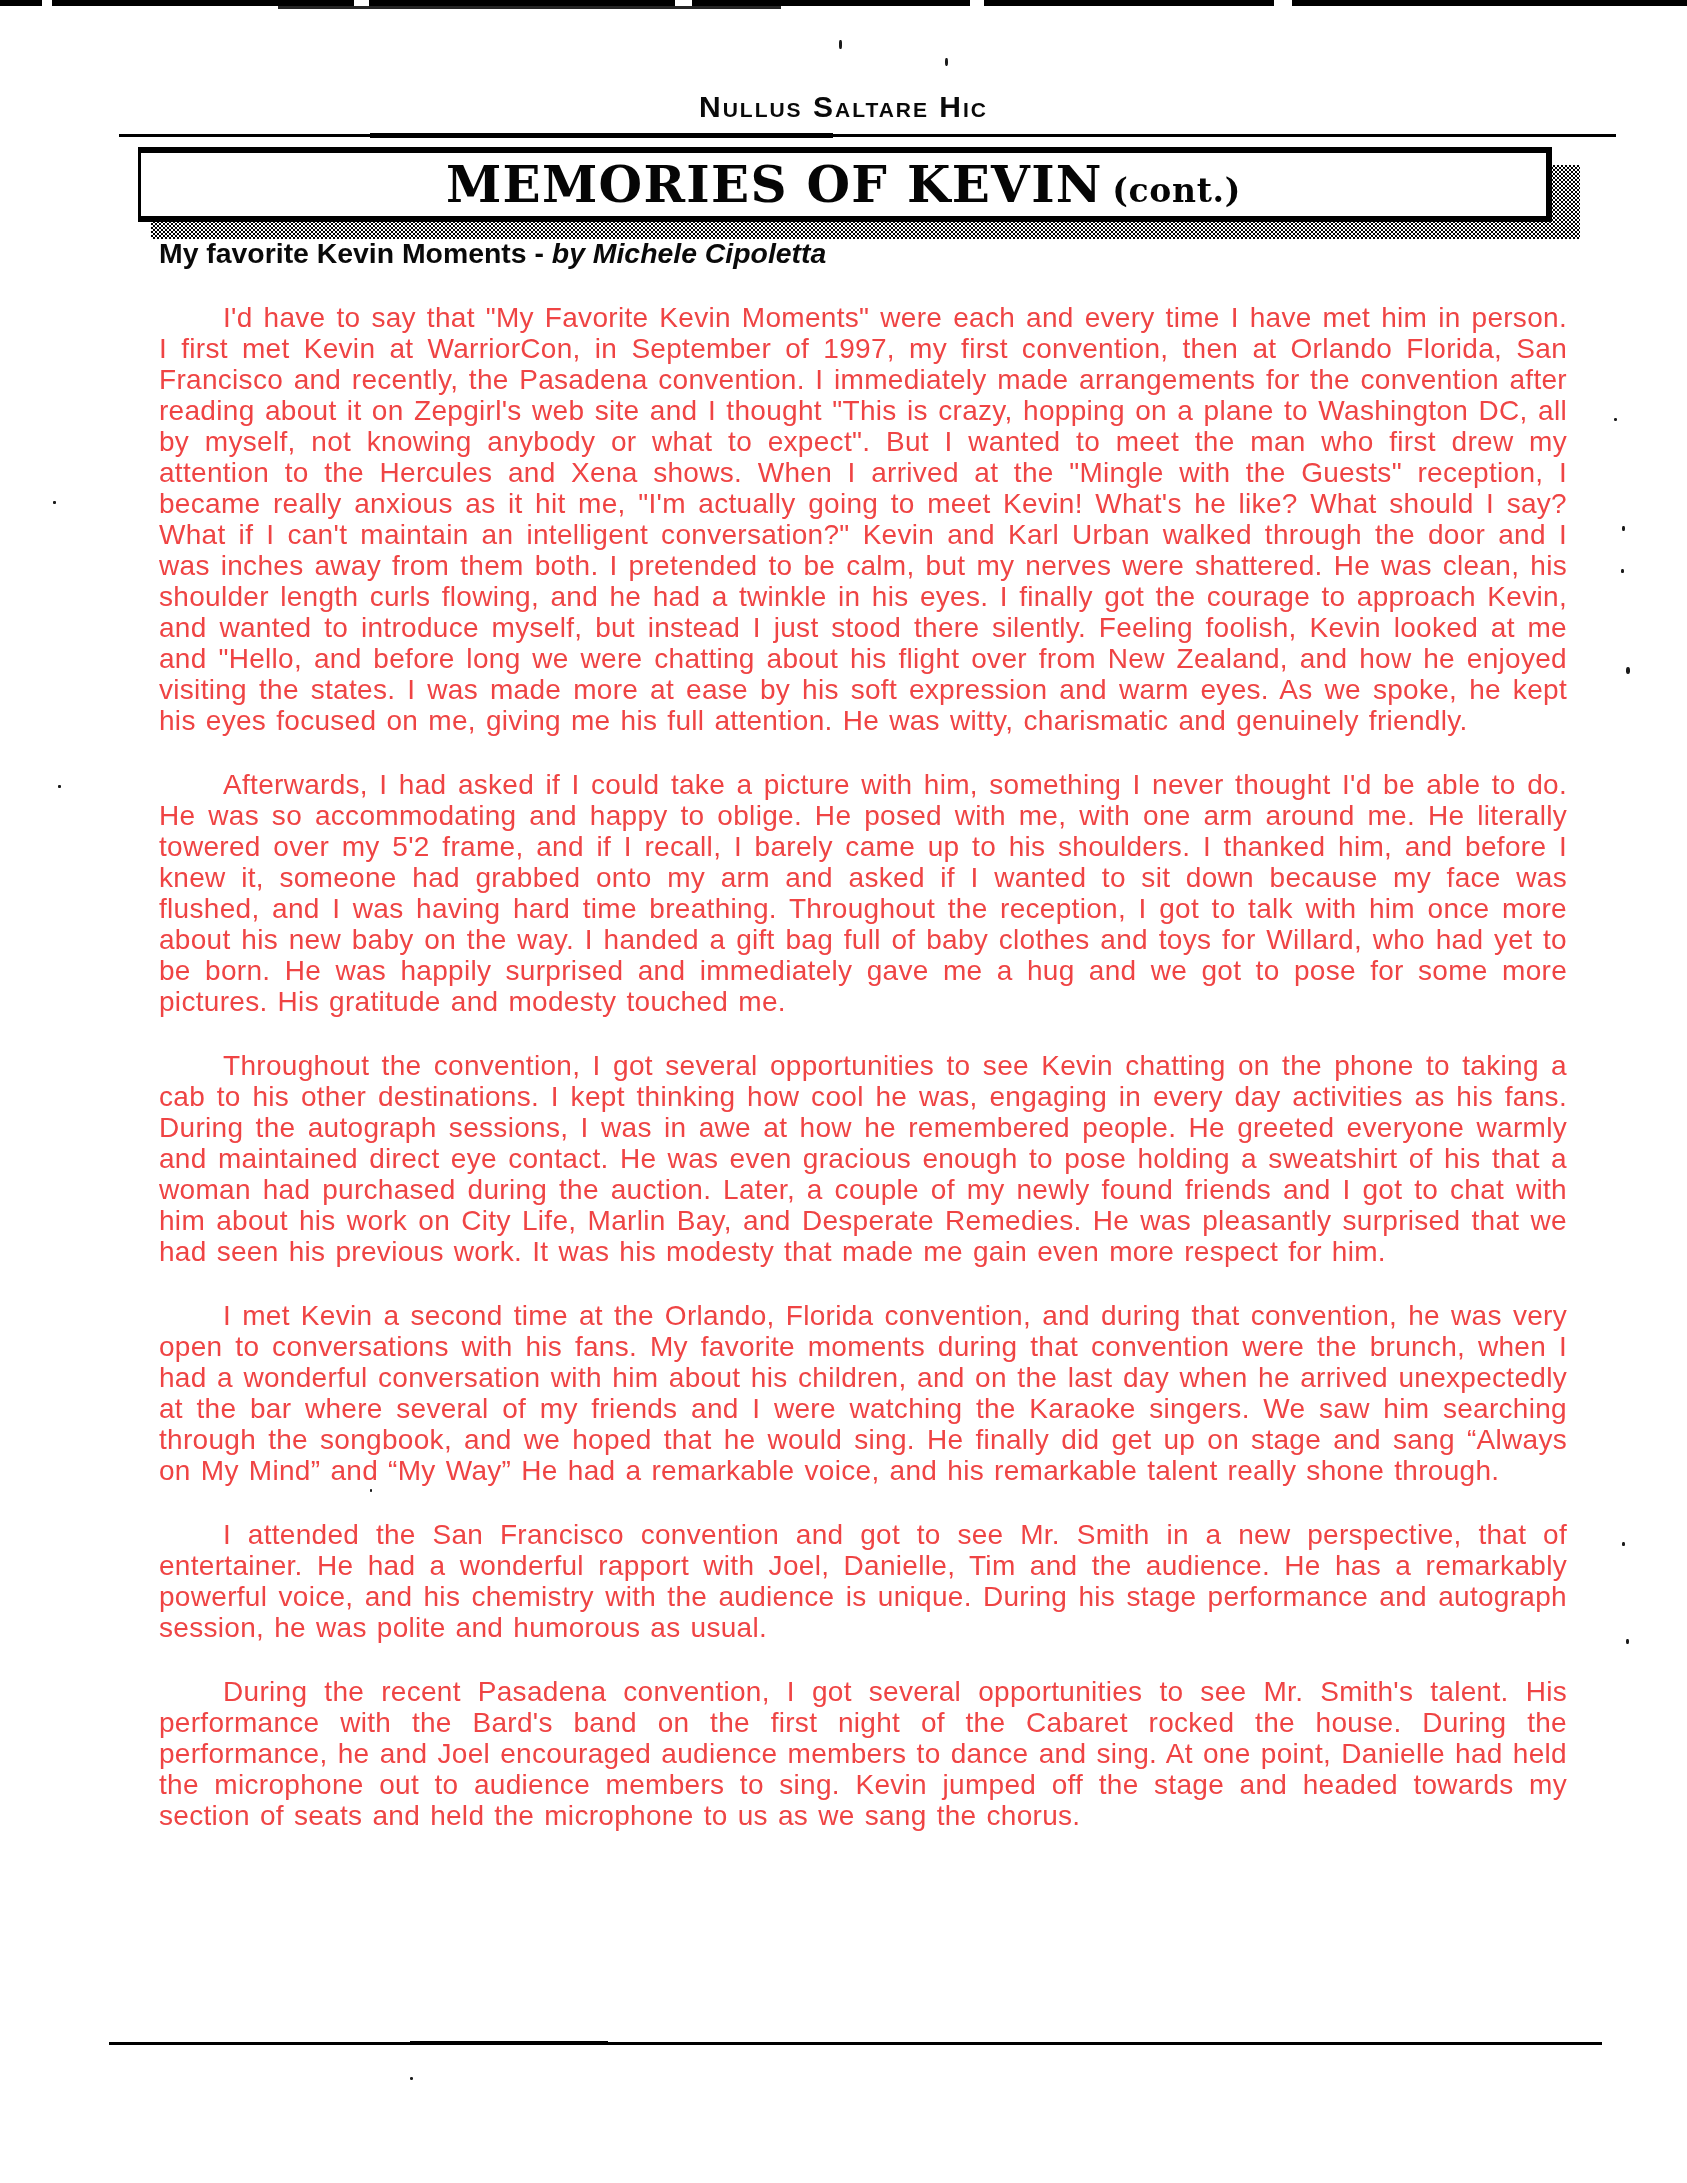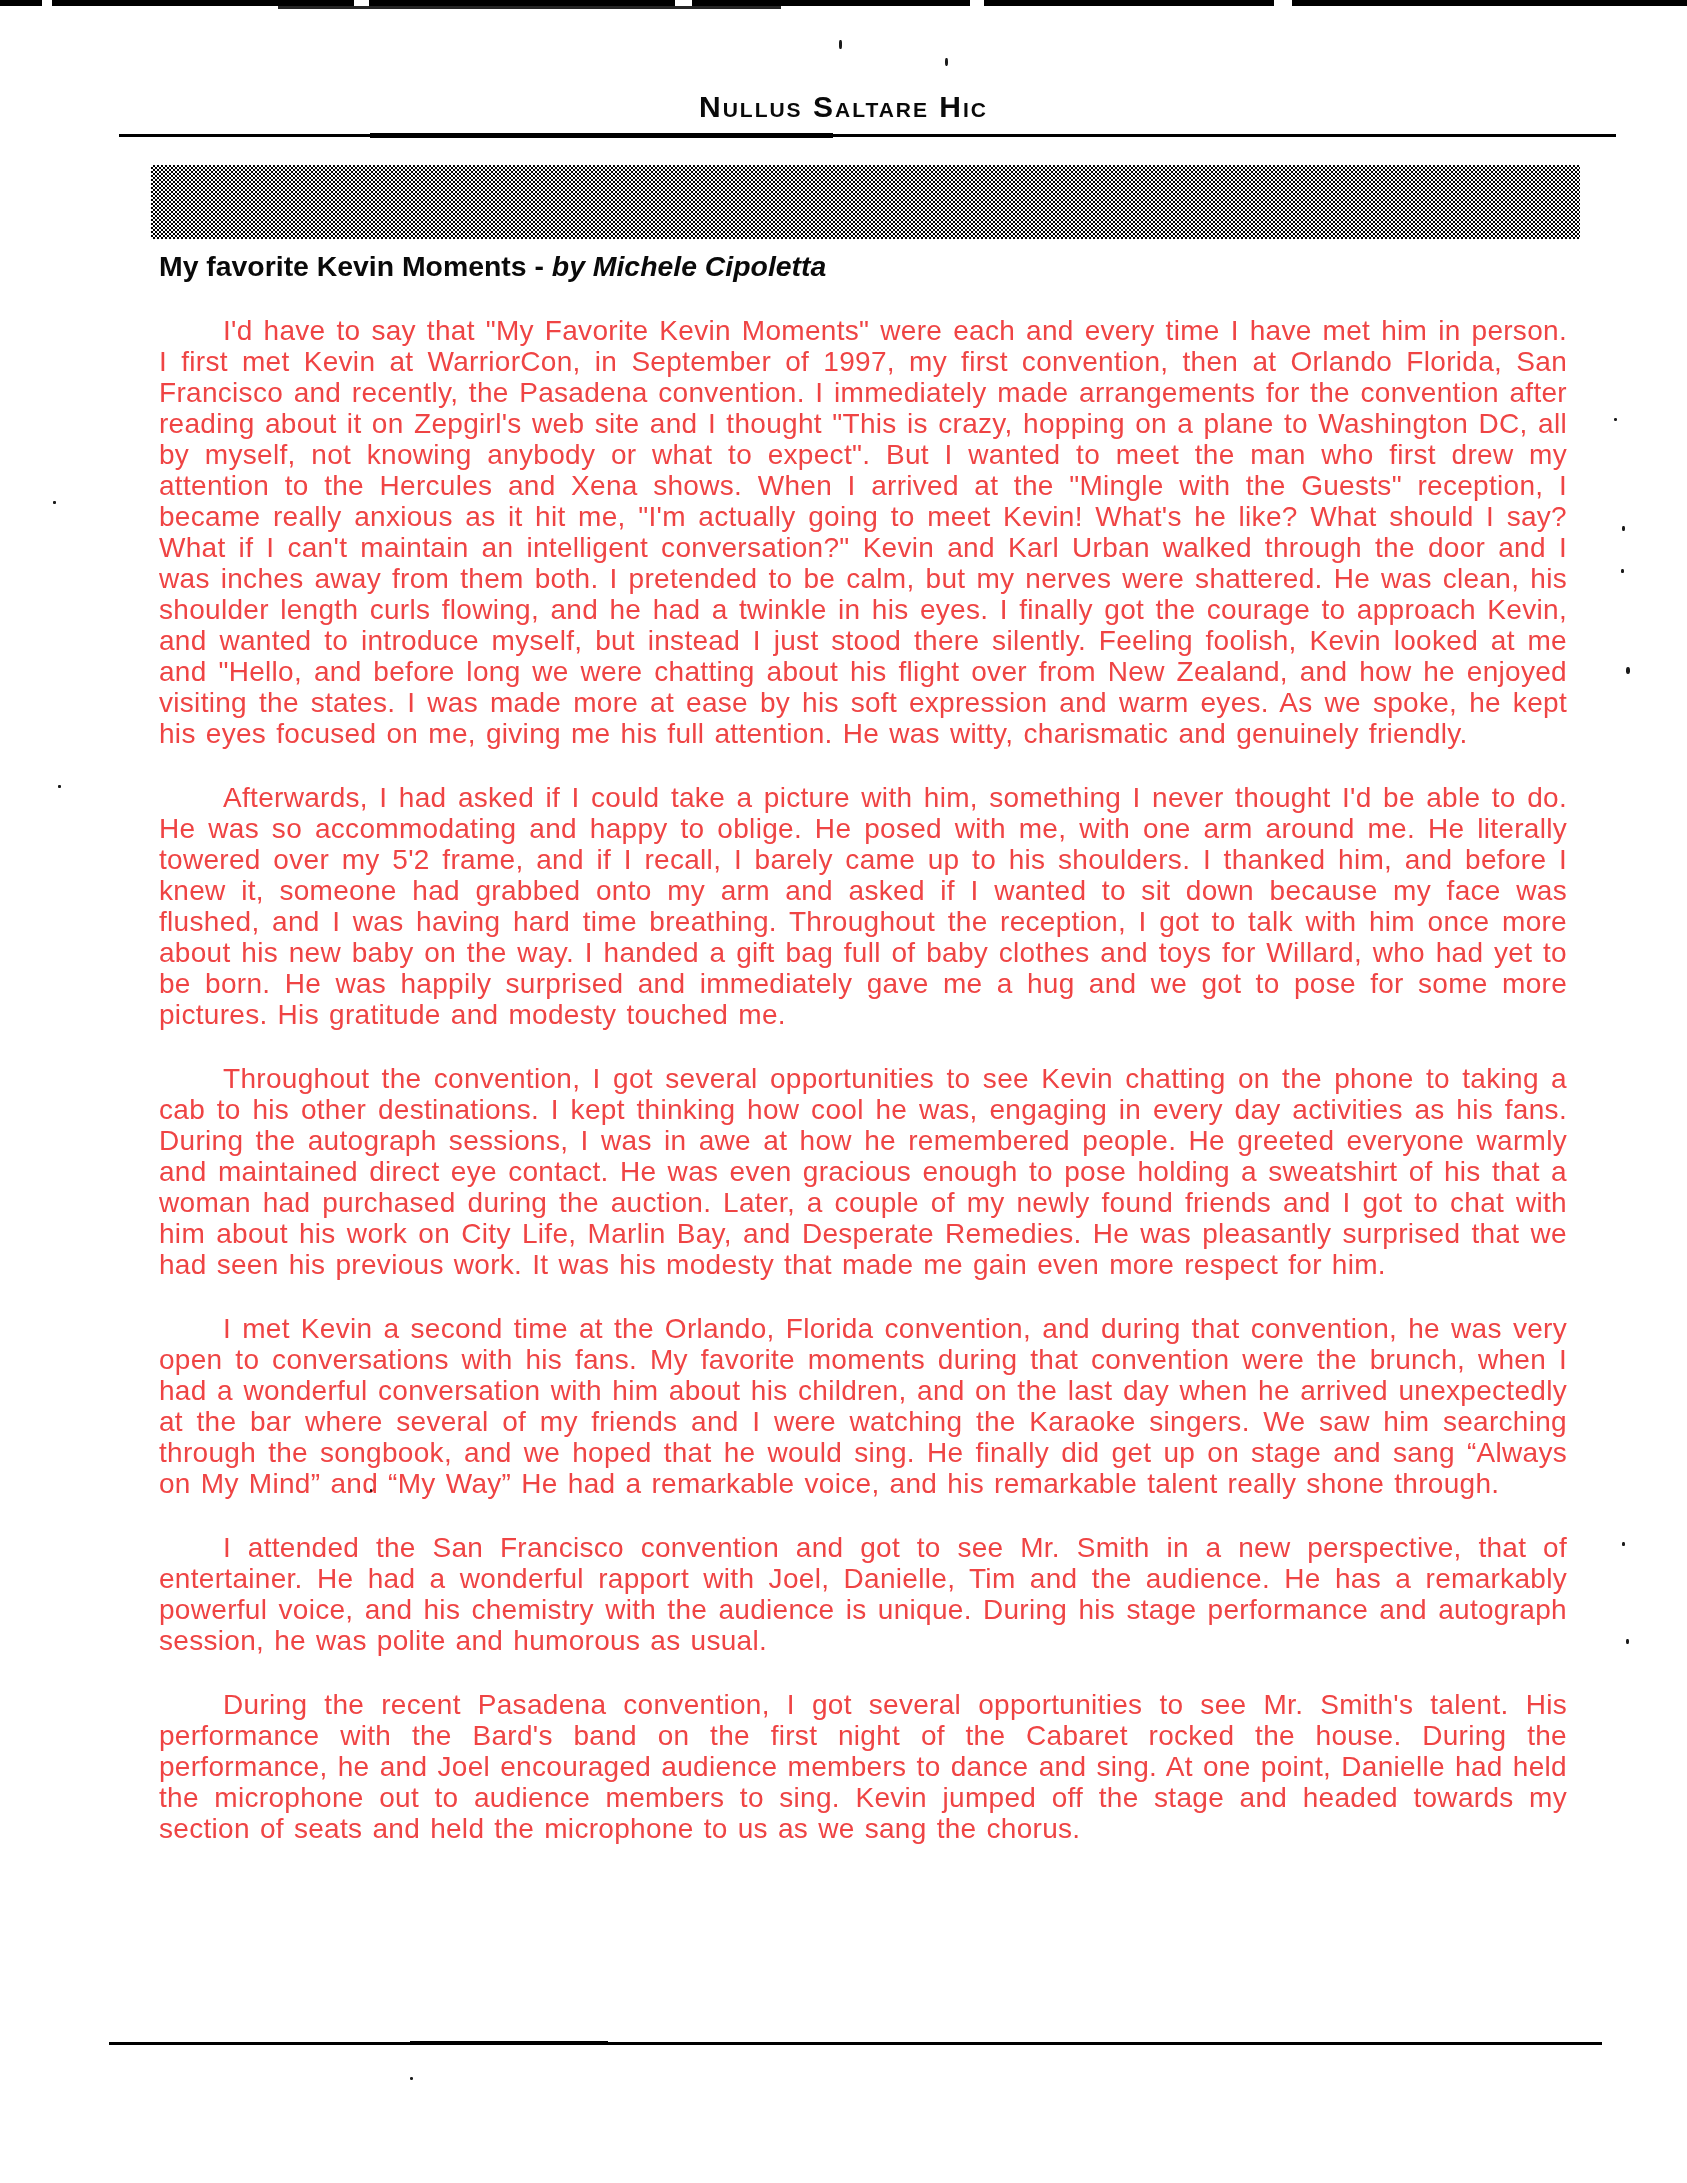--- a/index.html
+++ b/index.html
@@ -61,21 +61,21 @@
     white-space:nowrap;
     color:#050505;
   }
   .title-cont{
     font-size:33px;
     font-weight:bold;
     letter-spacing:0.7px;
     margin-left:9.3px;
   }
   .content{
-    position:absolute;left:159px;top:251px;width:1408px;
+    position:absolute;left:159px;top:238px;width:1408px;
   }
   .byline{
     font-size:28.4px;
     font-weight:bold;
     line-height:1.1;
     color:#0a0a0a;
   }
   .byline .author{font-style:italic;}
   .article{margin-top:33px;}
   .article p{
@@ -109,20 +109,23 @@
 <div class="page">
 
   <div class="scan-strip"></div>
   <div class="scan-strip2"></div>
 
   <div class="masthead">Nullus Saltare Hic</div>
   <div class="masthead-rule"></div>
   <div class="masthead-rule-dark"></div>
 
   <div class="title-shadow"></div>
+  <div class="title-box">
+    <h1><span>MEMORIES OF KEVIN</span><span class="title-cont">(cont.)</span></h1>
+  </div>
 
   <div class="content">
     <div class="byline">
       <span>My favorite Kevin Moments - </span><span class="author">by Michele Cipoletta</span>
     </div>
     <div class="article">
       <p>I'd have to say that "My Favorite Kevin Moments" were each and every time I have met him in person. I first met Kevin at WarriorCon, in September of 1997, my first convention, then at Orlando Florida, San Francisco and recently, the Pasadena convention. I immediately made arrangements for the convention after reading about it on Zepgirl's web site and I thought "This is crazy, hopping on a plane to Washington DC, all by myself, not knowing anybody or what to expect". But I wanted to meet the man who first drew my attention to the Hercules and Xena shows. When I arrived at the "Mingle with the Guests" reception, I became really anxious as it hit me, "I'm actually going to meet Kevin! What's he like? What should I say? What if I can't maintain an intelligent conversation?" Kevin and Karl Urban walked through the door and I was inches away from them both. I pretended to be calm, but my nerves were shattered. He was clean, his shoulder length curls flowing, and he had a twinkle in his eyes. I finally got the courage to approach Kevin, and wanted to introduce myself, but instead I just stood there silently. Feeling foolish, Kevin looked at me and "Hello, and before long we were chatting about his flight over from New Zealand, and how he enjoyed visiting the states. I was made more at ease by his soft expression and warm eyes. As we spoke, he kept his eyes focused on me, giving me his full attention. He was witty, charismatic and genuinely friendly.</p>
       <p>Afterwards, I had asked if I could take a picture with him, something I never thought I'd be able to do. He was so accommodating and happy to oblige. He posed with me, with one arm around me. He literally towered over my 5'2 frame, and if I recall, I barely came up to his shoulders. I thanked him, and before I knew it, someone had grabbed onto my arm and asked if I wanted to sit down because my face was flushed, and I was having hard time breathing. Throughout the reception, I got to talk with him once more about his new baby on the way. I handed a gift bag full of baby clothes and toys for Willard, who had yet to be born. He was happily surprised and immediately gave me a hug and we got to pose for some more pictures. His gratitude and modesty touched me.</p>
       <p>Throughout the convention, I got several opportunities to see Kevin chatting on the phone to taking a cab to his other destinations. I kept thinking how cool he was, engaging in every day activities as his fans. During the autograph sessions, I was in awe at how he remembered people. He greeted everyone warmly and maintained direct eye contact.  He was even gracious enough to pose holding a sweatshirt of his that a woman had purchased during the auction. Later, a couple of my newly found friends and I got to chat with him about his work on City Life, Marlin Bay, and Desperate Remedies. He was pleasantly surprised that we had seen his previous work. It was his modesty that made me gain even more respect for him.</p>
       <p>I met Kevin a second time at the Orlando, Florida convention, and during that convention, he was very open to conversations with his fans. My favorite moments during that convention were the brunch, when I had a wonderful conversation with him about his children, and on the last day when he arrived unexpectedly at the bar where several of my friends and I were watching the Karaoke singers. We saw him searching through the songbook, and we hoped that he would sing. He finally did get up on stage and sang “Always on My Mind” and “My Way” He had a remarkable voice, and his remarkable talent really shone through.</p>

